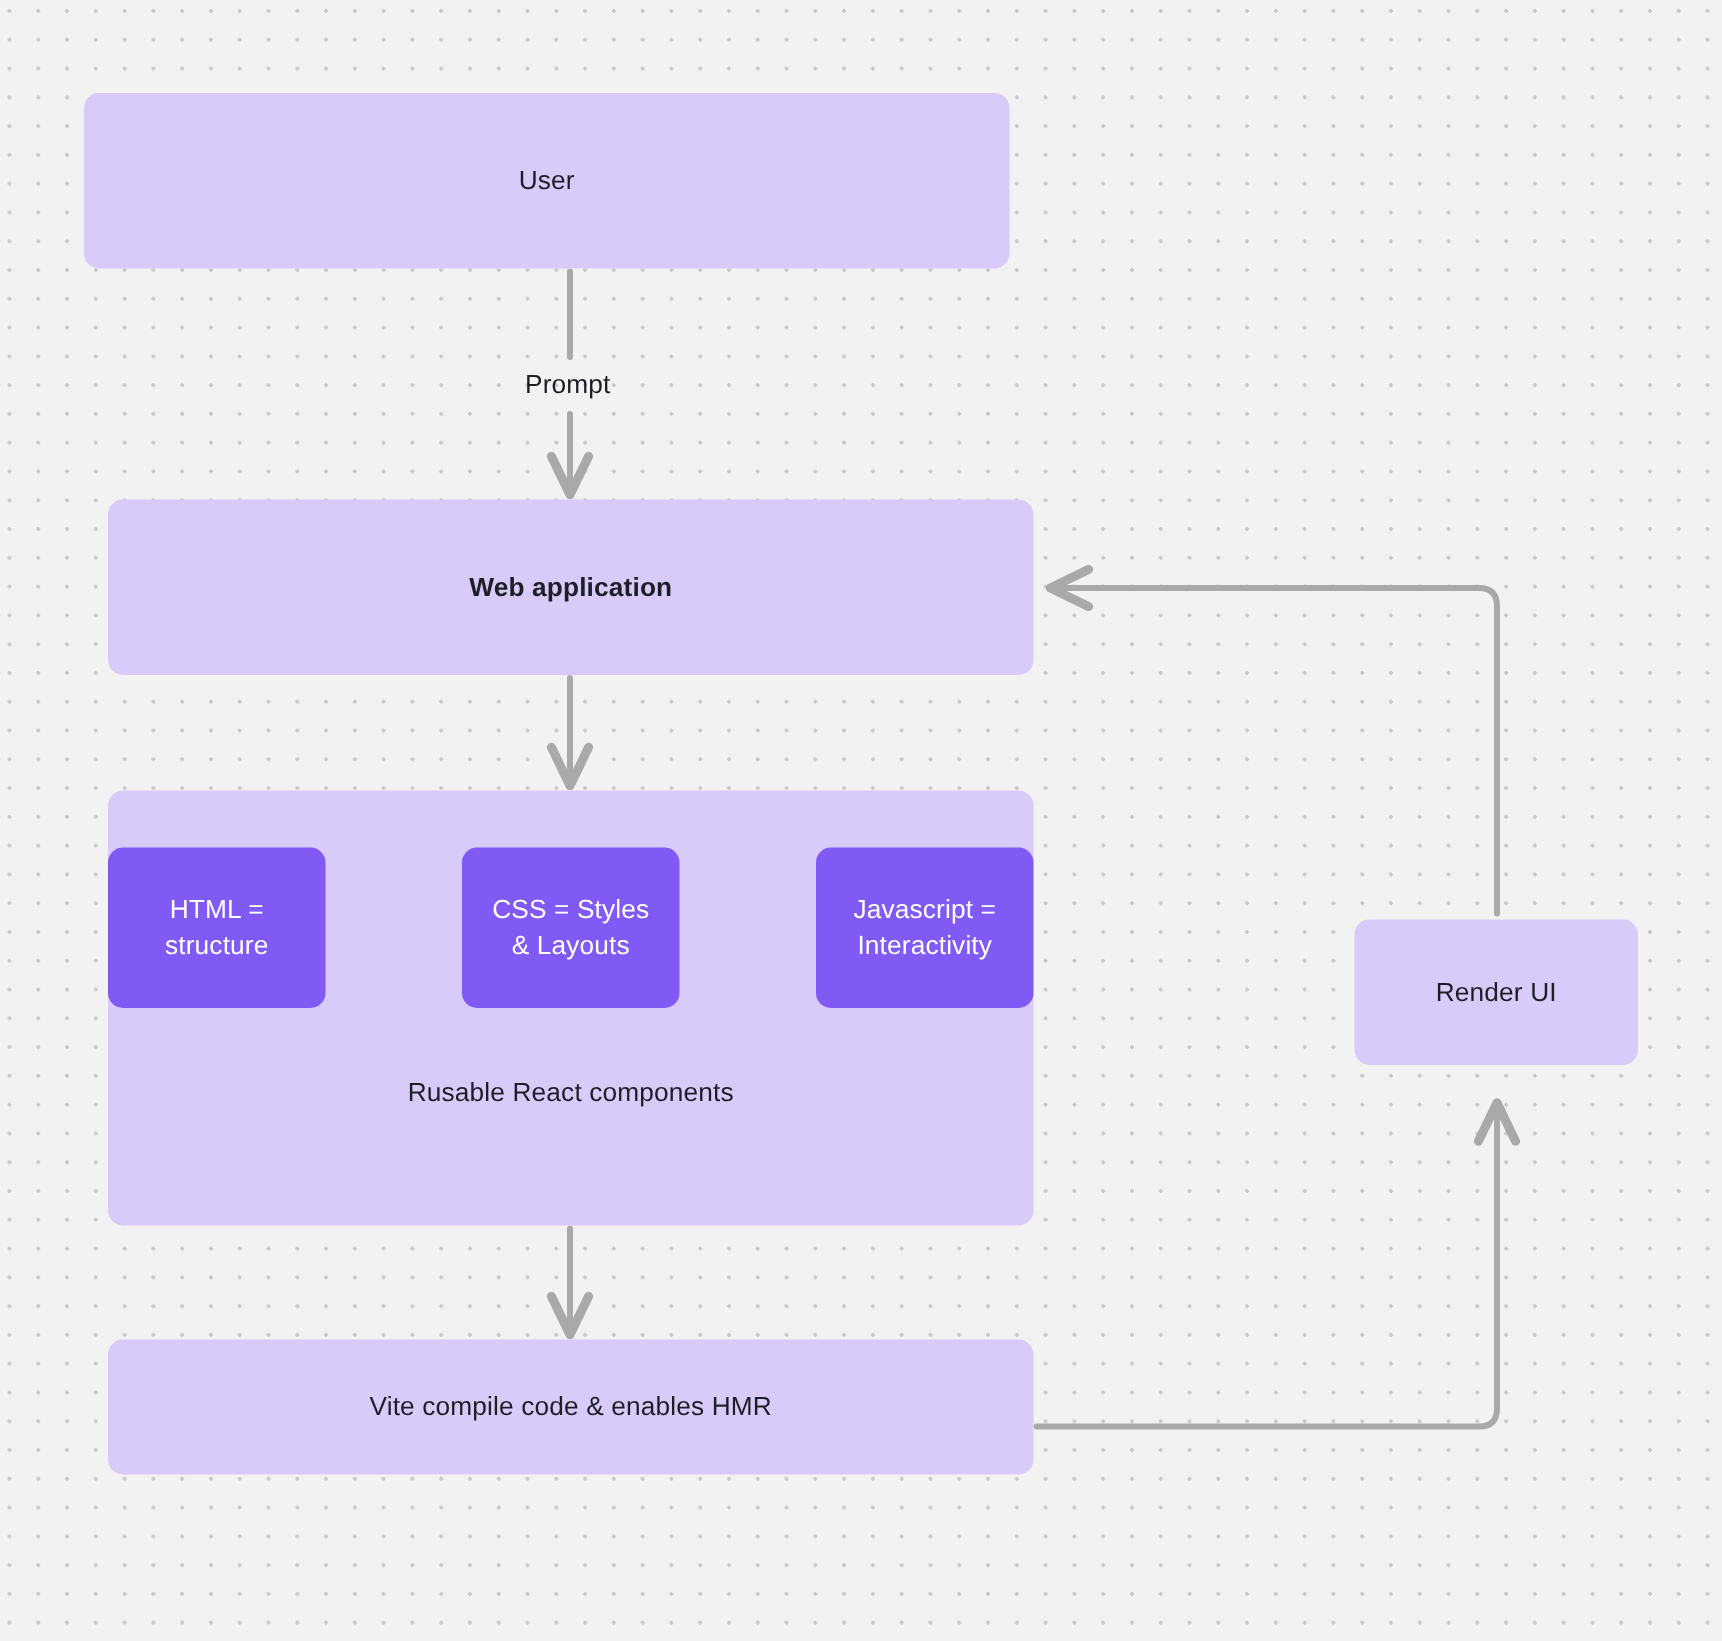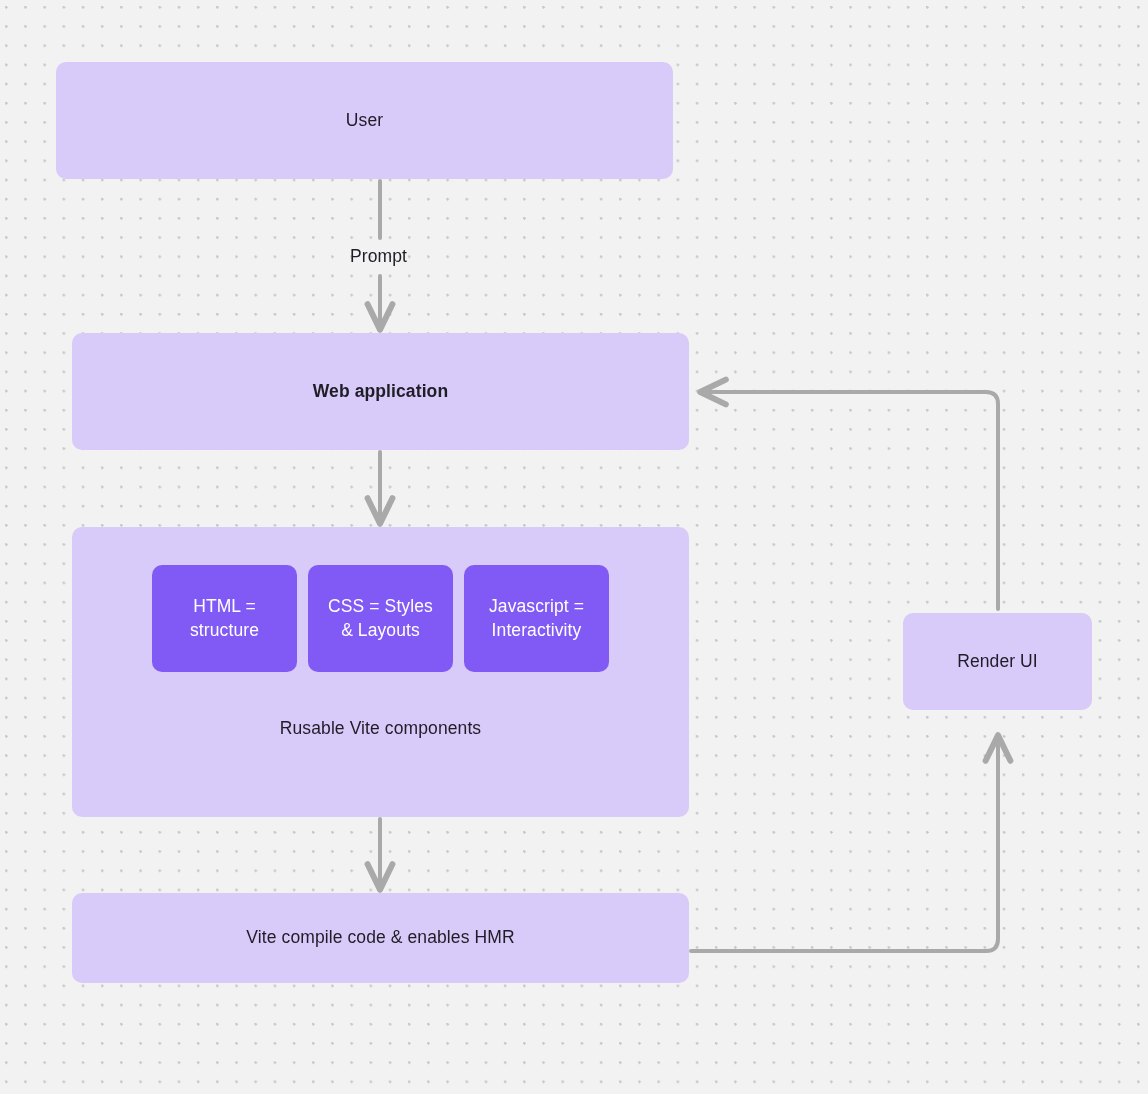--- a/index.html
+++ b/index.html
@@ -42,21 +42,21 @@
                     display: block; border-radius: 10px; }
   .node-vite      { left: 72px;  top: 893px; width: 617px; height: 90px; }
   .node-render    { left: 903px; top: 613px; width: 189px; height: 97px; }
 
   .chip-row {
     position: absolute;
     left: 0;
     top: 38px;
     width: 100%;
     display: flex;
-    justify-content: center;
+    justify-content: space-between;
     gap: 11px;
   }
   .chip {
     width: 145px;
     height: 107px;
     background: #8159f5;
     border-radius: 10px;
     display: flex;
     align-items: center;
     justify-content: center;
@@ -138,21 +138,21 @@
       <div class="chip">
         <span><span>HTML =</span><br><span>structure</span></span>
       </div>
       <div class="chip">
         <span><span>CSS = Styles</span><br><span>&amp; Layouts</span></span>
       </div>
       <div class="chip">
         <span><span>Javascript =</span><br><span>Interactivity</span></span>
       </div>
     </div>
-    <div class="group-caption">Rusable Vite components</div>
+    <div class="group-caption">Rusable React components</div>
   </div>
 
   <div class="node node-vite">
     <span>Vite compile code &amp; enables HMR</span>
   </div>
 
   <div class="node node-render">
     <span>Render UI</span>
   </div>
 

